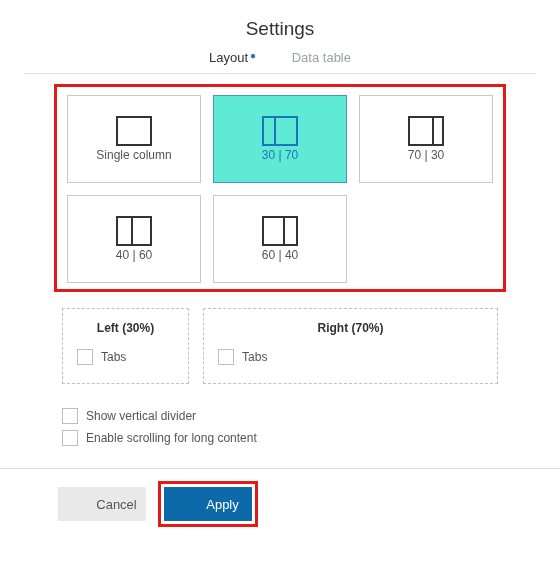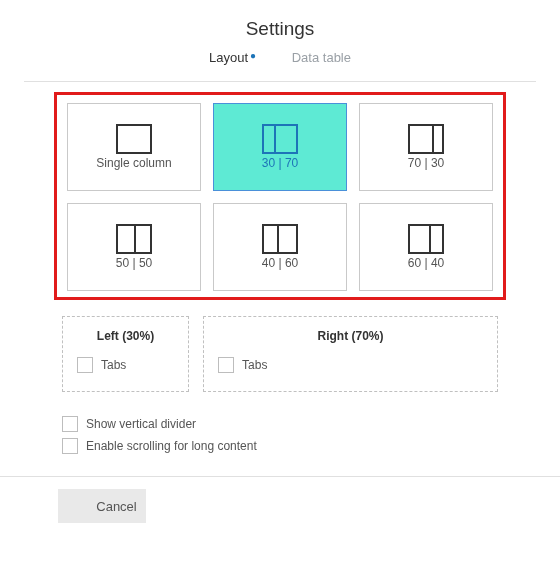--- a/index.html
+++ b/index.html
@@ -1,19 +1,19 @@
 <!DOCTYPE html>
 <html><head>
 <meta charset="utf-8">
 <style>
   *{box-sizing:border-box;margin:0;padding:0;}
   html,body{width:560px;height:584px;font-family:Arial,Helvetica,sans-serif;color:#333;background:#fff;}
   .page{width:560px;height:584px;padding:18px 24px 20px 24px;}
   .title{text-align:center;font-size:19px;font-weight:400;margin-bottom:10px;}
-  .tabs{text-align:center;font-size:13px;margin-bottom:10px;}
+  .tabs{text-align:center;font-size:13px;margin-bottom:2px;}
   .tab{display:inline-block;margin:0 16px;padding-bottom:6px;cursor:pointer;}
   .tab.inactive{color:#9aa0a6;}
   .tab-dot{color:#1d74b8;font-size:10px;vertical-align:top;margin-left:2px;}
   .hr{height:1px;background:#e0e0e0;width:100%;margin-bottom:10px;}
   .hl-area{border:3px solid #e11b1b;padding:8px 10px 6px;width:452px;margin:0 auto;}
   .grid{display:flex;flex-wrap:wrap;gap:12px;}
   .card{width:134px;height:88px;border:1px solid #c9c9c9;background:#fff;display:flex;flex-direction:column;align-items:center;justify-content:center;gap:2px;cursor:pointer;}
   .card.selected{border:1px solid #4a90d9;background:#5eead4;}
   .card-label{font-size:12px;color:#555;}
   .card.selected .card-label{color:#1d74b8;}
@@ -64,26 +64,20 @@
           <div class="card-label">30 | 70</div>
         </div>
         <div class="card">
           <div class="icon-box">
             <div class="divider" style="left: 22.4px;"></div>
           </div>
           <div class="card-label">70 | 30</div>
         </div>
         <div class="card">
           <div class="icon-box">
-            <div class="divider" style="left: 16px;"></div>
-          </div>
-          <div class="card-label">50 | 50</div>
-        </div>
-        <div class="card">
-          <div class="icon-box">
             <div class="divider" style="left: 12.8px;"></div>
           </div>
           <div class="card-label">40 | 60</div>
         </div>
         <div class="card">
           <div class="icon-box">
             <div class="divider" style="left: 19.2px;"></div>
           </div>
           <div class="card-label">60 | 40</div>
         </div>
@@ -114,14 +108,17 @@
     </div>
     <div class="chk-row">
       <span class="chkbox"></span>
       <span>Enable scrolling for long content</span>
     </div>
   </div>
 
   <div class="footer-hr"></div>
   <div class="footer">
     <button class="btn btn-cancel">Cancel</button>
+    <span class="hl-btn">
+      <button class="btn btn-apply">Apply</button>
+    </span>
   </div>
 </div>
 
 </body></html>

